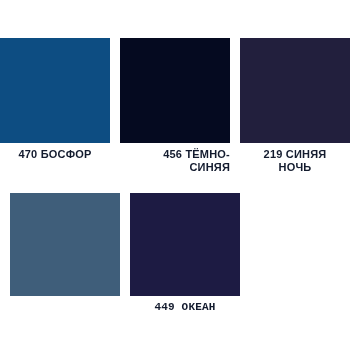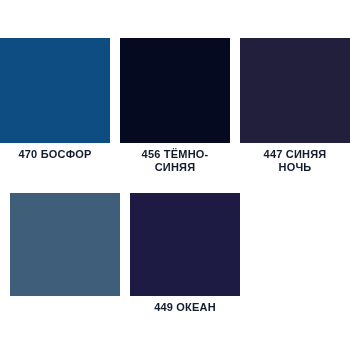--- a/index.html
+++ b/index.html
@@ -81,45 +81,45 @@
 
     <div class="cell">
       <div class="swatch" style="background-color: rgb(13, 77, 130);"></div>
       <div class="label" style="color: rgb(19, 27, 46);">470 БОСФОР</div>
     </div>
 
     <div class="cell-gap"></div>
 
     <div class="cell">
       <div class="swatch" style="background-color: rgb(5, 10, 32);"></div>
-      <div class="label" style="color: rgb(19, 27, 46);">456 ТЁМНО-
+      <div class="label" style="color: rgb(19, 27, 46); text-align: right;">456 ТЁМНО-
 СИНЯЯ</div>
     </div>
 
     <div class="cell-gap"></div>
 
     <div class="cell">
       <div class="swatch" style="background-color: rgb(34, 31, 61);"></div>
-      <div class="label" style="color: rgb(19, 27, 46);">447 СИНЯЯ
+      <div class="label" style="color: rgb(19, 27, 46);">219 СИНЯЯ
 НОЧЬ</div>
     </div>
 
   </div>
 
   <div class="row row-bottom">
 
 
     <div class="cell-gap"></div>
 
     <div class="cell">
       <div class="swatch swatch-bottom" style="background-color: rgb(63, 94, 122);"></div>
     </div>
 
     <div class="cell-gap"></div>
 
     <div class="cell">
       <div class="swatch swatch-bottom" style="background-color: rgb(29, 27, 67);"></div>
-      <div class="label" style="color: rgb(19, 27, 46);">449 ОКЕАН</div>
+      <div class="label" style="color: rgb(19, 27, 46); font-family: Liberation Mono, monospace;">449 ОКЕАН</div>
     </div>
 
   </div>
 
 </div>
 
 </body></html>

